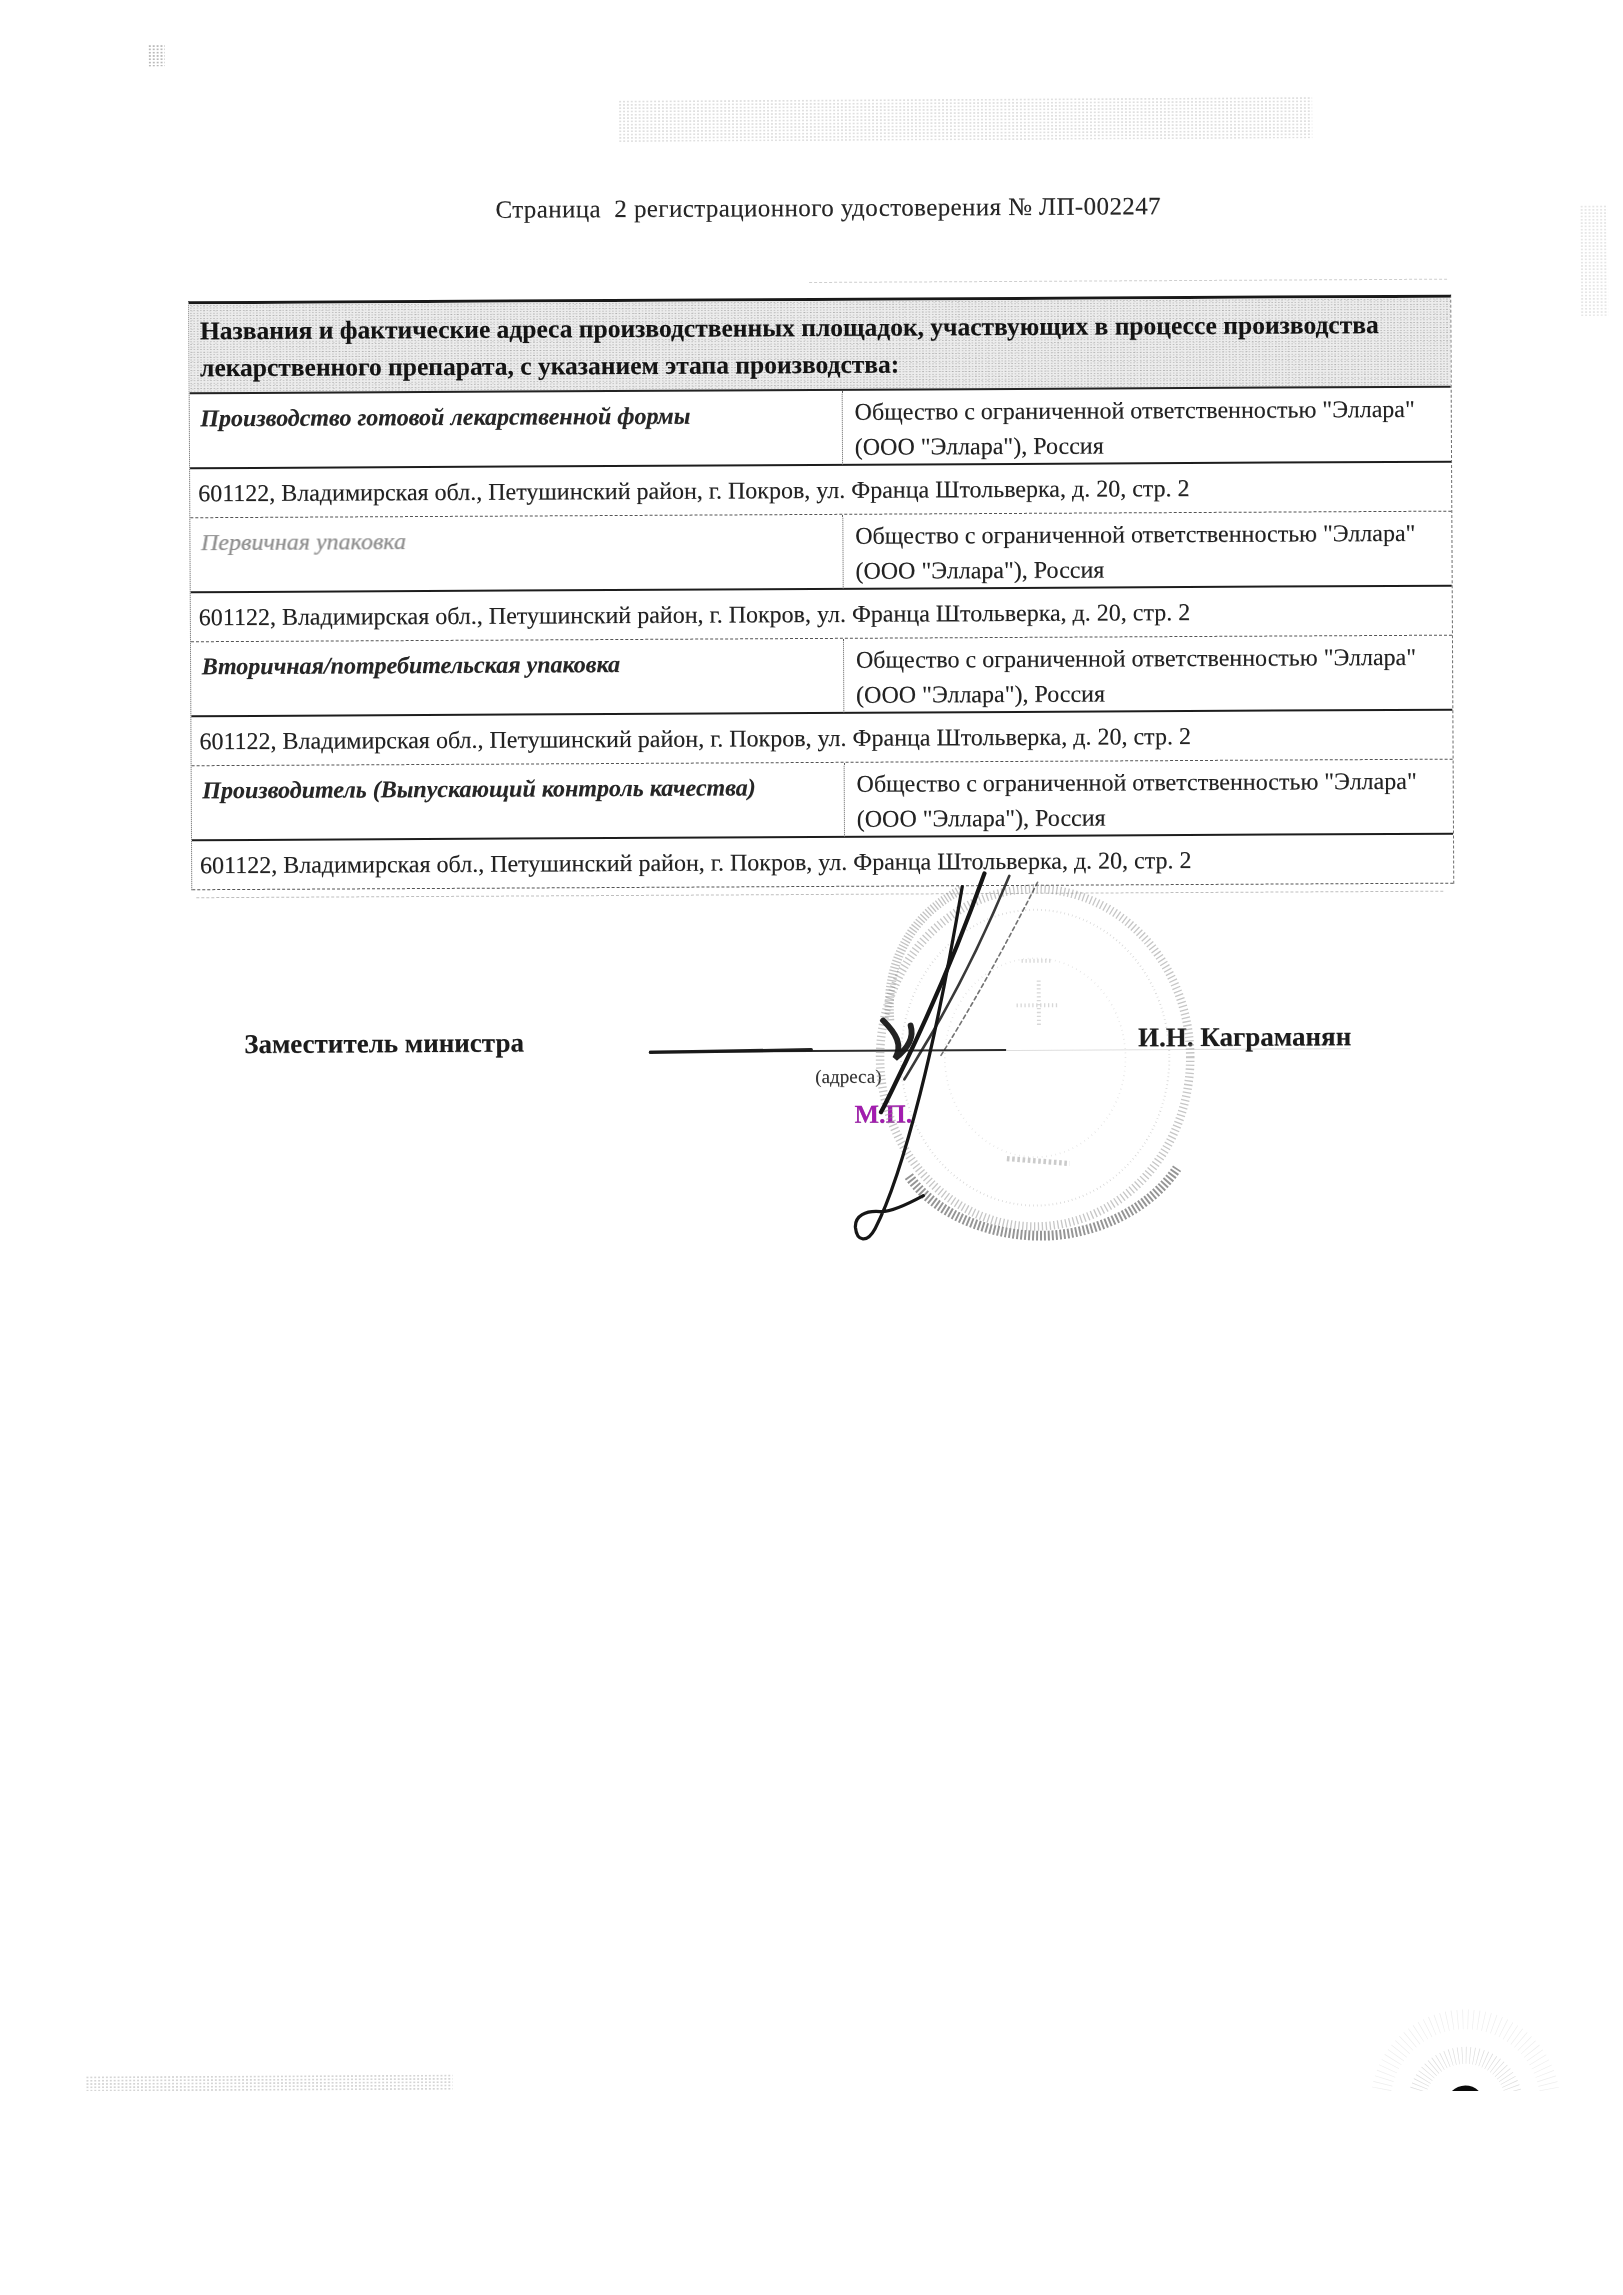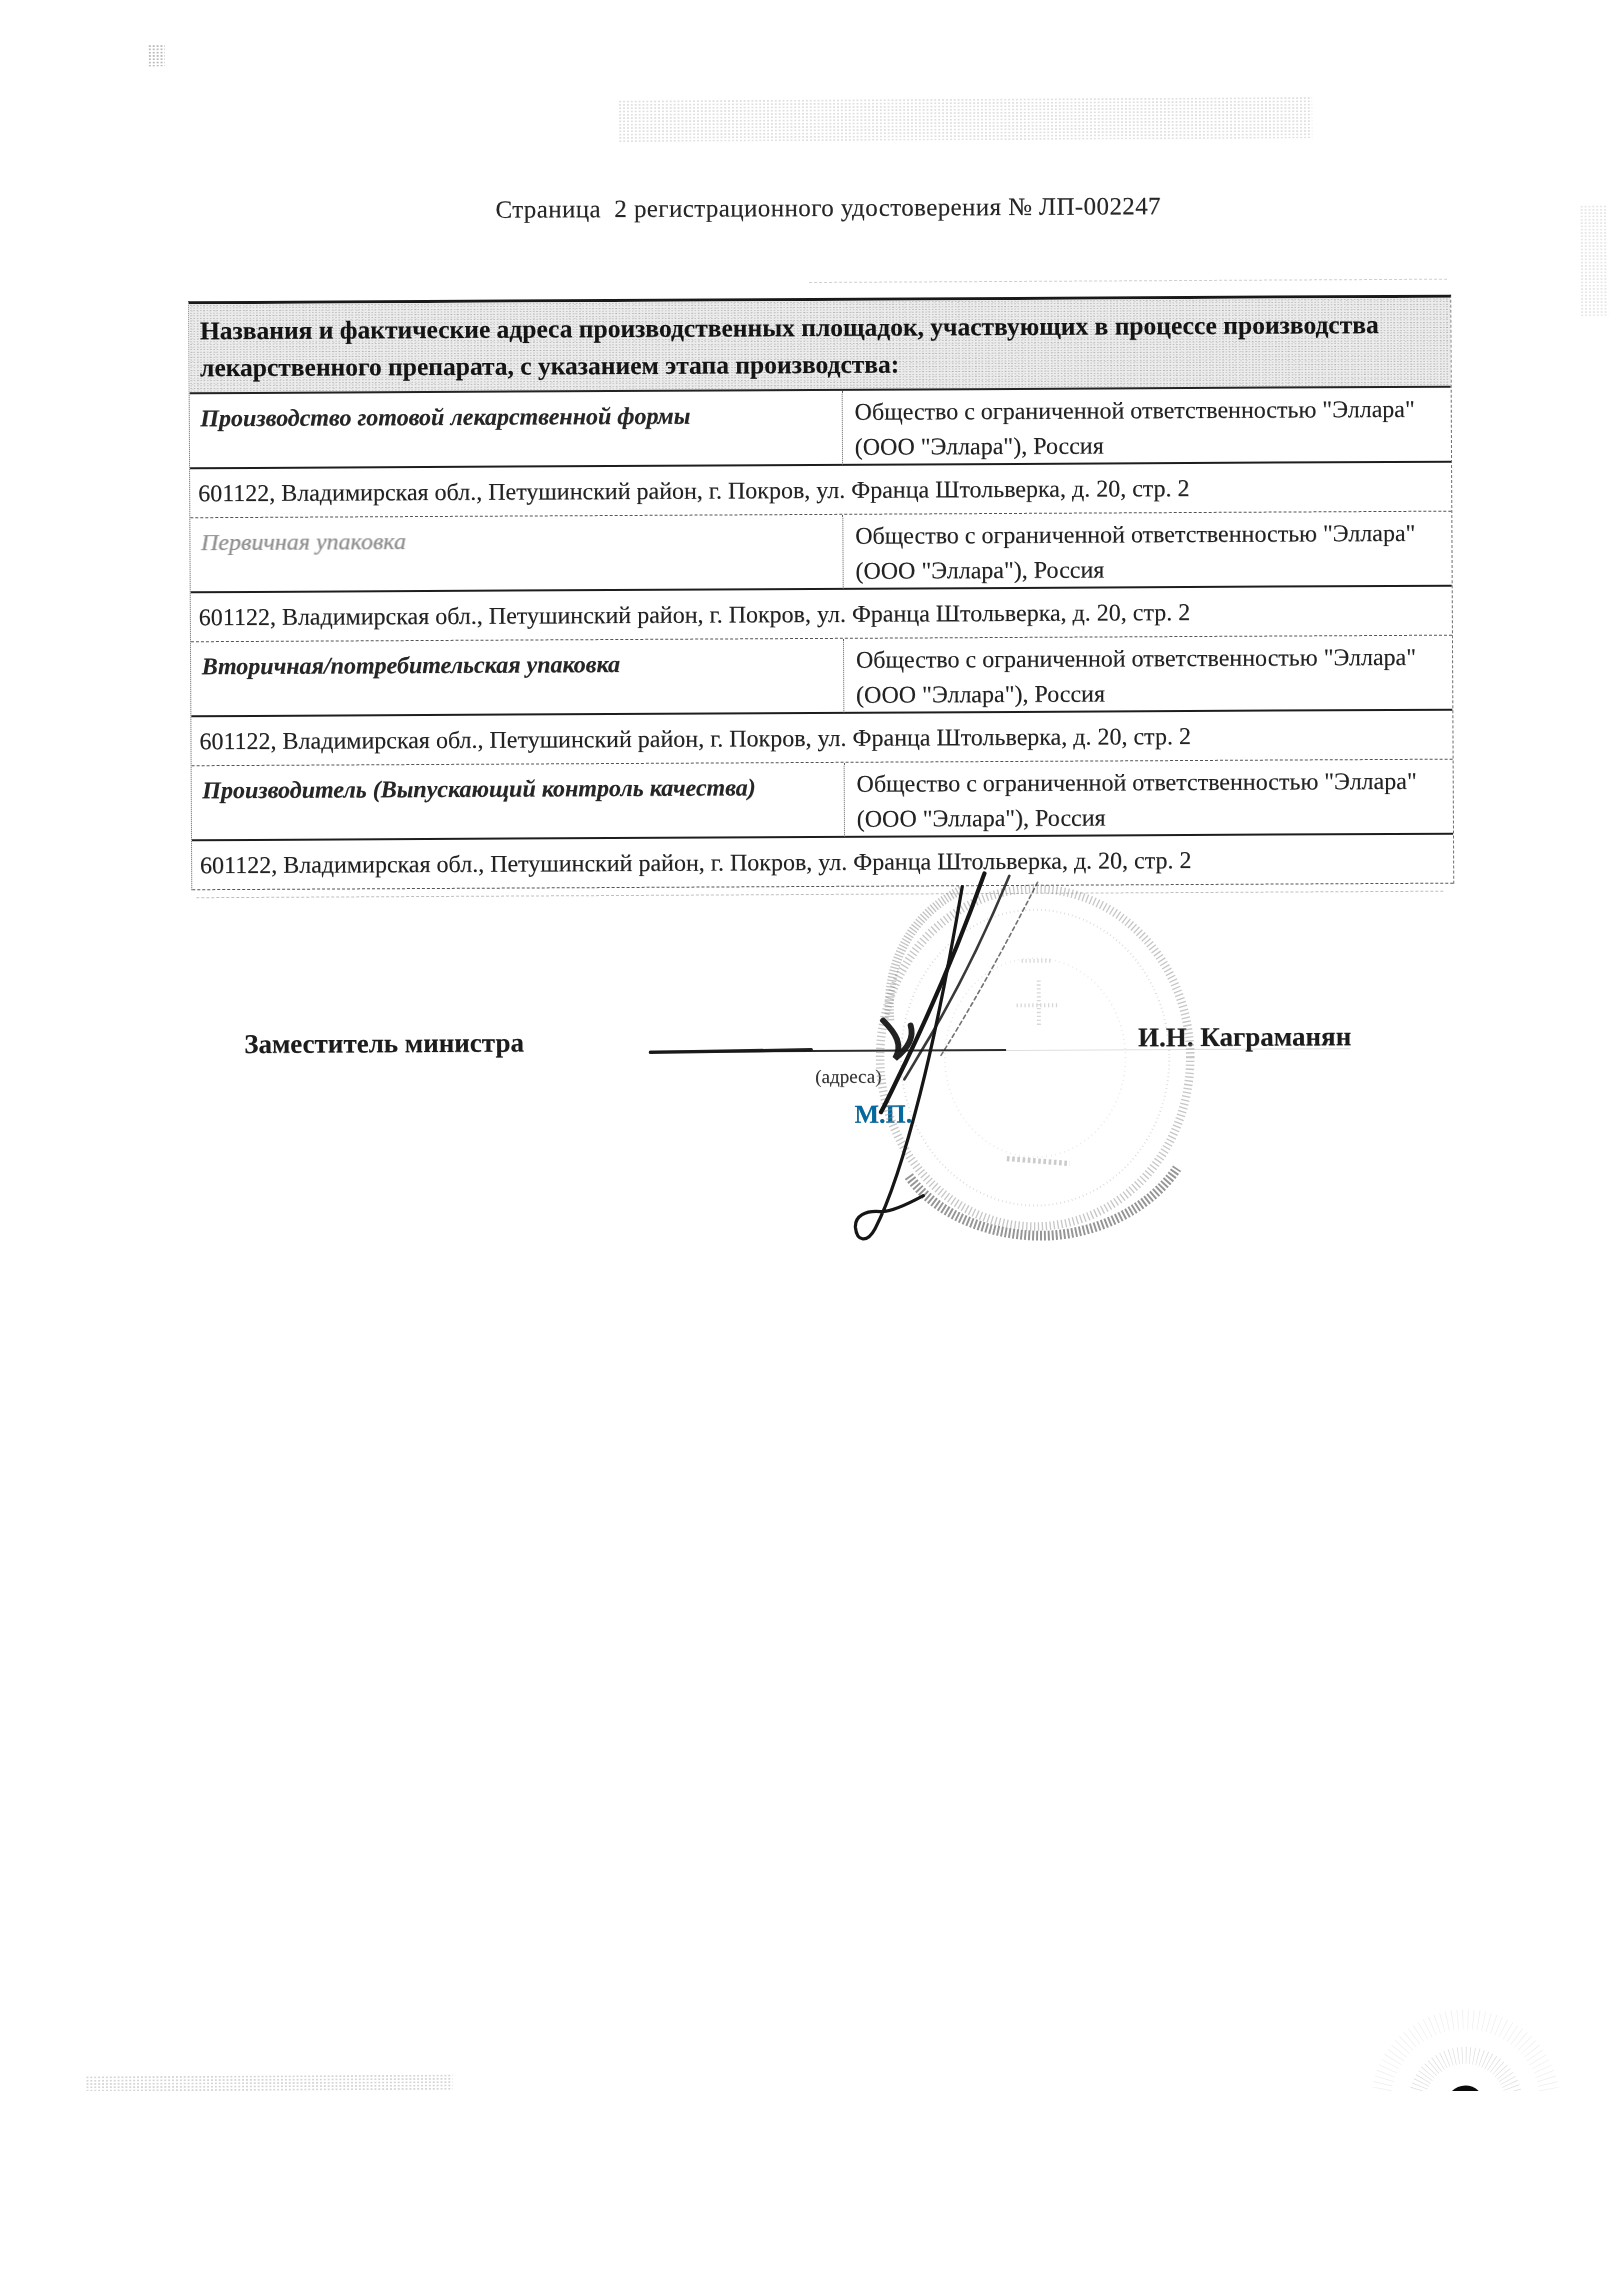--- a/index.html
+++ b/index.html
@@ -45,21 +45,21 @@
     box-sizing:border-box;height:49px;display:flex;align-items:center;padding:0 6.5px 0 7.9px;
     border-bottom:1.3px dashed #555;color:#222;
   }
 
   
   .sig-title{position:absolute;left:243px;top:1026px;font-size:27px;font-weight:700;color:#1c1c1c;}
   .signer-name{position:absolute;left:1137px;top:1024px;font-size:27px;font-weight:700;color:#1c1c1c;}
   .sig-line{position:absolute;left:648px;top:1050px;width:357px;border-top:2px solid #2c2c2c;}
   .sig-line-ext{position:absolute;left:1005px;top:1051px;width:344px;border-top:1.3px solid #c2c2c2;opacity:.55;}
   .sig-caption{position:absolute;left:814px;top:1066px;font-size:19px;color:#333;}
-  .seal-mark{position:absolute;left:853px;top:1100px;font-size:26px;font-weight:700;color:#0369a1;}
+  .seal-mark{position:absolute;left:853px;top:1100px;font-size:26px;font-weight:700;color:#a21caf;}
 
   
   .noise{
     position:absolute;
     background-image:radial-gradient(circle, rgba(0,0,0,.55) 0.7px, transparent 0.9px);
     background-size:3.9px 3.3px;
   }
   .line-artifact{position:absolute;border-top:1.3px dashed #a0a0a0;}
   svg.gfx{position:absolute;left:0;top:0;pointer-events:none;}
 </style>

